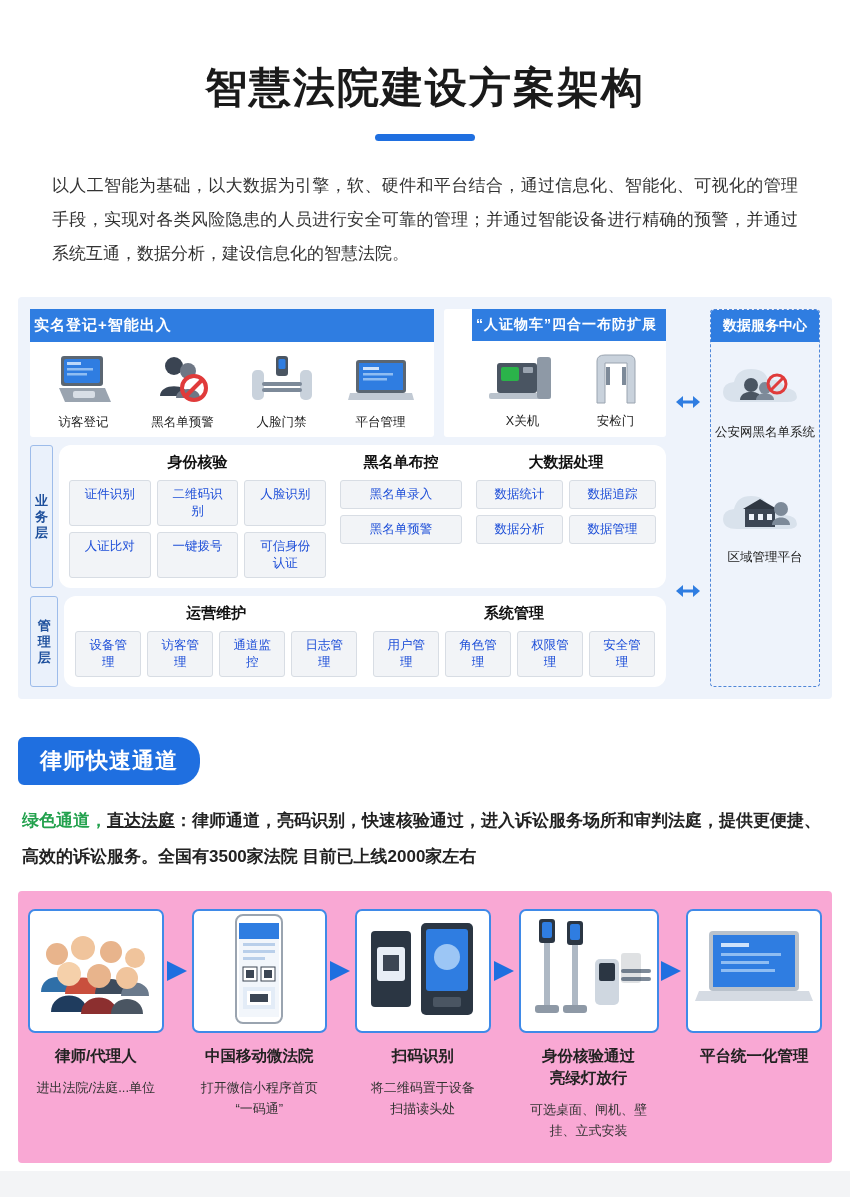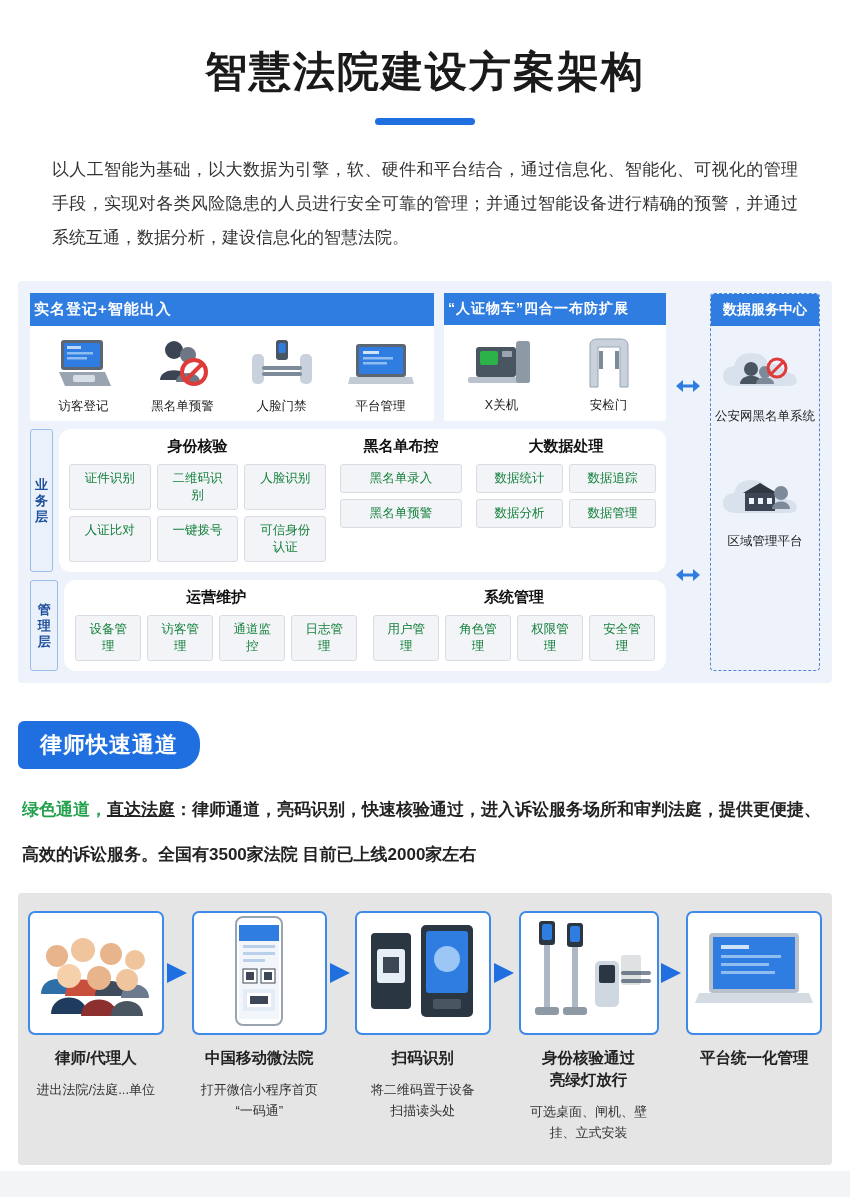--- a/index.html
+++ b/index.html
@@ -8,21 +8,21 @@
     width: 850px;
     height: 1197px;
     background: #ffffff;
     font-family: "Liberation Sans", "DejaVu Sans", sans-serif;
     color: #222;
     position: relative;
     overflow: hidden;
   }
 
   
-  .title-wrap { text-align:center; padding-top: 44px; }
+  .title-wrap { text-align:center; padding-top: 60px; }
   .main-title {
     font-size: 42px;
     font-weight: bold;
     letter-spacing: 2px;
     color: #1a1a1a;
   }
   .title-underline {
     width: 100px; height: 7px; border-radius: 4px;
     background: #1f6fe0;
     margin: 18px auto 0 auto;
@@ -68,21 +68,21 @@
     letter-spacing:1px;
   }
   .panel-head.small { font-size:14px; }
   .panel-body { display:flex; justify-content:space-around; padding:8px 4px 6px 4px; }
 
   .item { width:86px; text-align:center; }
   .item .ico { height:58px; display:flex; align-items:flex-end; justify-content:center; }
   .item .cap { font-size:12.5px; margin-top:6px; color:#222; }
 
   .panel-a { flex: 0 0 404px; }
-  .panel-b { flex: 1 1 auto; }
+  .panel-b { flex: 1 1 auto; padding-left: 28px; }
 
   
   .layer-row { display:flex; gap:6px; }
   .layer-tag {
     width: 30px;
     background: #eaf1fb;
     border: 1px solid #9dbcea;
     border-radius: 3px;
     color:#1d4f9c;
     font-size: 13px;
@@ -104,21 +104,21 @@
   .grp-title { text-align:center; font-size:15px; font-weight:bold; color:#111; margin-bottom:8px; }
   .chips { display:flex; flex-wrap:wrap; gap:6px; justify-content:center; }
   .chip {
     background:#f2f4f7;
     border:1px solid #d8dde4;
     border-radius:3px;
     font-size:12.5px;
     padding:5px 10px;
     min-width: 78px;
     text-align:center;
-    color:#15803d;
+    color:#1d4ed8;
   }
   .grp.g2col .chips { width: 100%; }
   .grp.g2col .chip { width: calc(50% - 3px); }
   .grp.g3col .chip { width: calc(33.33% - 4px); min-width:0; }
   .grp.g4col .chip { width: calc(25% - 5px); min-width:0; }
 
   
   .rc-head {
     background:#2f7de1; color:#fff; font-size:14px; font-weight:bold;
     text-align:center; padding:7px 4px; width:100%;
@@ -138,30 +138,30 @@
     font-size:22px;
     font-weight:bold;
     padding:9px 22px;
     border-radius: 6px 22px 22px 6px;
     margin: 38px 0 0 18px;
     letter-spacing:1px;
   }
   .lawyer-desc {
     margin: 18px 22px 0 22px;
     font-size:17px;
-    line-height:45px;
+    line-height:36px;
     color:#222;
     font-weight: bold;
   }
   .lawyer-desc .green { color:#22a14d; }
   .lawyer-desc .ul { text-decoration: underline; }
 
   .flow {
     margin: 16px 18px 0 18px;
-    background:#e5e5e5;
+    background:#f9a8d4;
     border-radius:4px;
     padding: 18px 10px 22px 10px;
     display:flex;
     align-items:flex-start;
   }
   .flow-step { width: 146px; text-align:center; }
   .flow-card {
     height: 124px;
     background:#fff;
     border:2px solid #3f8ae8;

